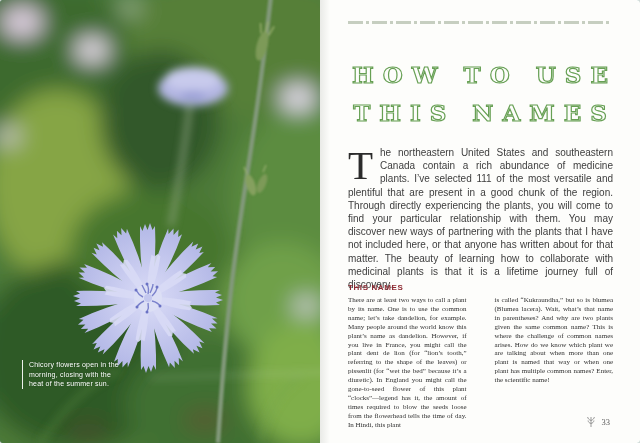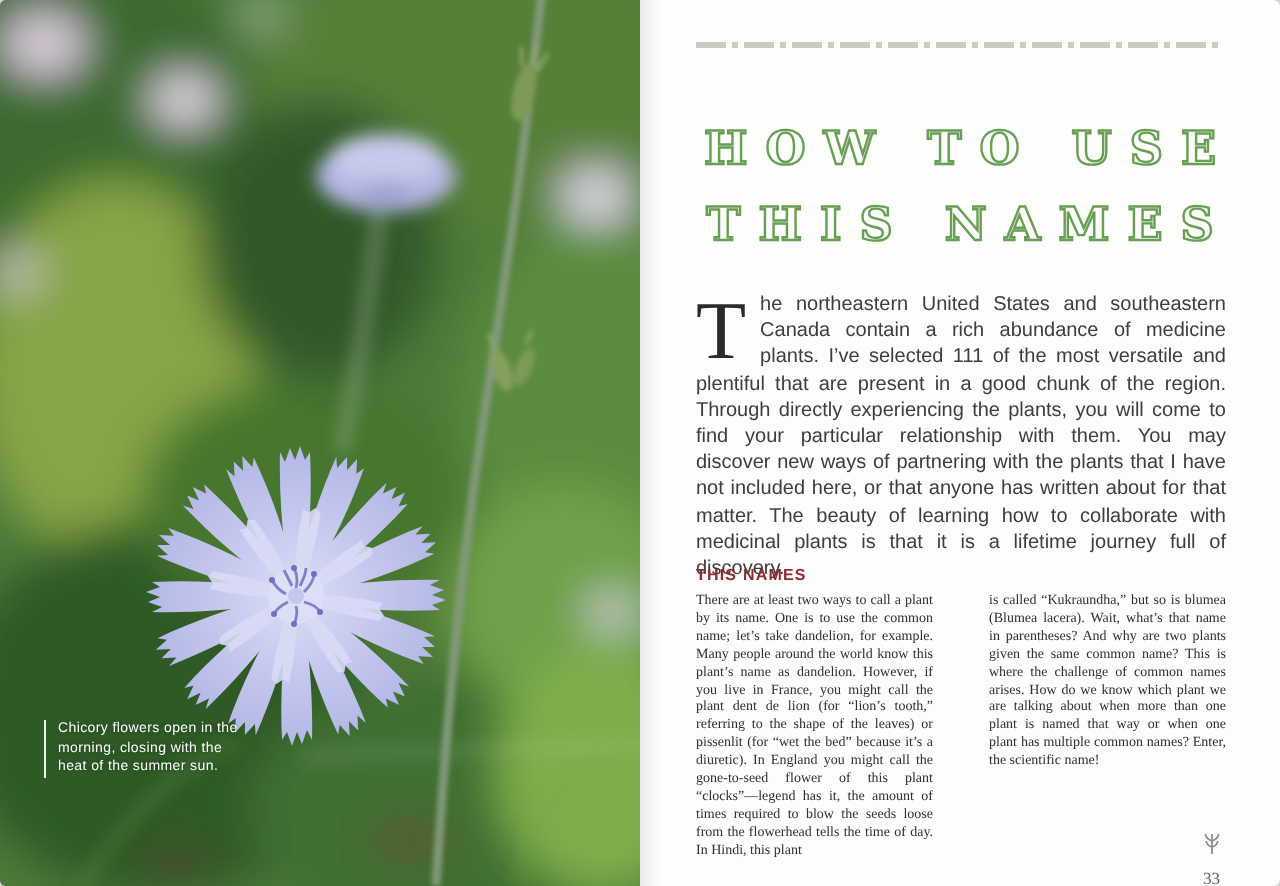--- a/index.html
+++ b/index.html
@@ -64,21 +64,21 @@
     font-family:"Liberation Serif",serif;
     font-size:7px;line-height:8.9px;color:#2f2f2f;
     text-align:justify;
   }
   .col{flex:1;}
   .col p{margin:0;}
   .col p + p{text-indent:8px;}
   .page-footer{
     position:absolute;right:30px;top:416px;
     display:flex;align-items:center;gap:7px;
-    font-family:"Liberation Serif",serif;font-size:8.5px;color:#5a5a5a;flex-direction:column;
+    font-family:"Liberation Serif",serif;font-size:8.5px;color:#5a5a5a;
   }
   .leaf-icon{display:inline-block;line-height:0;}
 </style>
 </head>
 <body>
 
 <div class="spread">
 
   <div class="photo-page">
     <svg width="320" height="443" viewBox="0 0 320 443">

